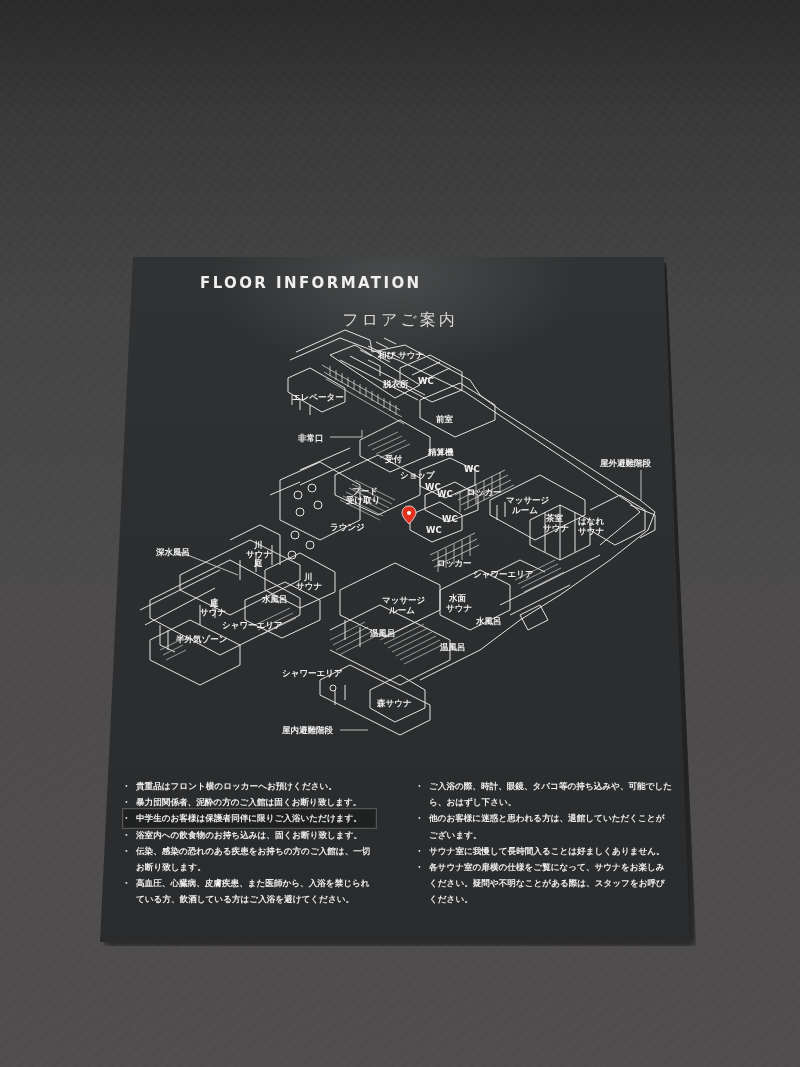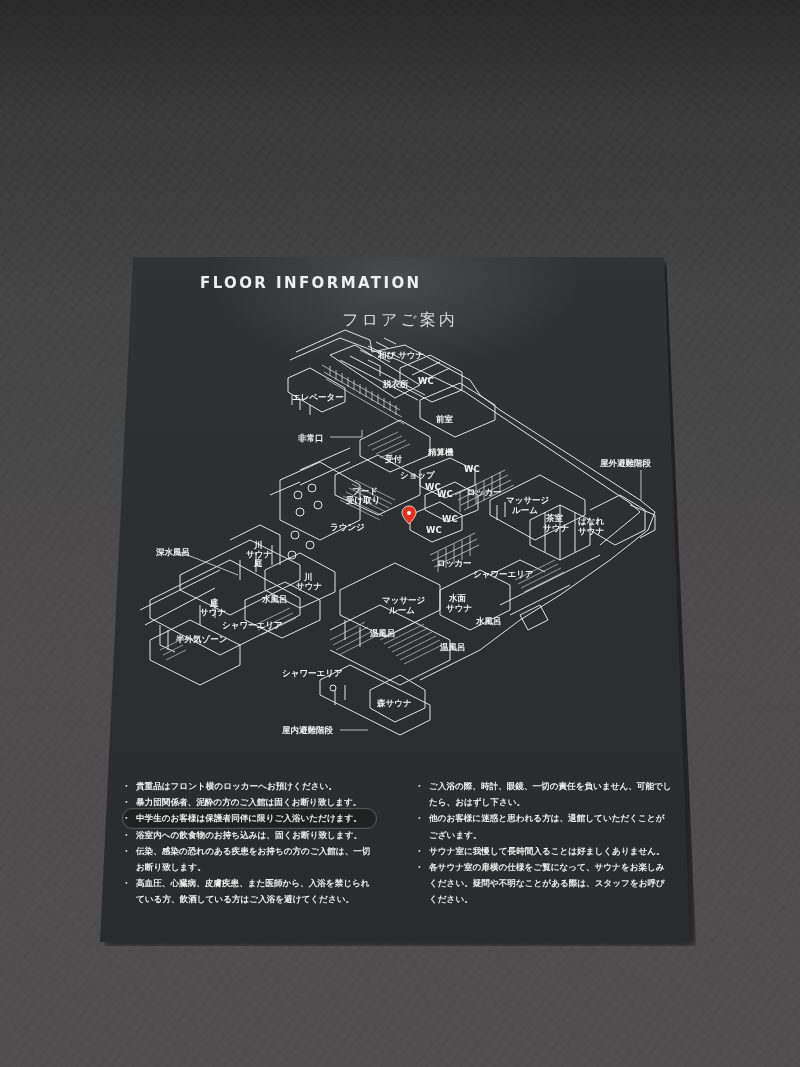--- a/index.html
+++ b/index.html
@@ -50,21 +50,21 @@
     }
     .rules {
       position: absolute; color: #eeeeee; font-size: 8.6px; line-height: 16.2px;
       font-weight: bold;
     }
     .rules ul { list-style: none; margin: 12px; padding: 0; }
     .rules li { position: relative; padding-left: 12px; }
     .rules li::before { content: "・"; position: absolute; left: -2px; top: 0; }
     .rules-left { left: 112px; top: 766px; width: 275px; }
     .rules-right { left: 405px; top: 766px; width: 280px; }
-    .hl { outline: 1px solid #555; outline-offset: 1px; background: rgba(0,0,0,.25); border-radius: 8px; }
+    .hl { outline: 1px solid #555; outline-offset: 1px; background: rgba(0,0,0,.25); }
   </style>
 </head>
 <body>
 
 <div class="wall"></div>
 <div class="wall-noise"></div>
 <div class="board-shadow"></div>
 <div class="board"></div>
 <div class="board-glare"></div>
 
@@ -249,18 +249,18 @@
     <li>暴力団関係者、泥酔の方のご入館は固くお断り致します。</li>
     <li class="hl">中学生のお客様は保護者同伴に限りご入浴いただけます。</li>
     <li>浴室内への飲食物のお持ち込みは、固くお断り致します。</li>
     <li>伝染、感染の恐れのある疾患をお持ちの方のご入館は、一切お断り致します。</li>
     <li>高血圧、心臓病、皮膚疾患、また医師から、入浴を禁じられている方、飲酒している方はご入浴を避けてください。</li>
   </ul>
 </div>
 
 <div class="rules rules-right">
   <ul>
-    <li>ご入浴の際、時計、眼鏡、一切の責任を負いません、可能でしたら、おはずし下さい。</li>
+    <li>ご入浴の際、時計、眼鏡、タバコ等の持ち込みや、可能でしたら、おはずし下さい。</li>
     <li>他のお客様に迷惑と思われる方は、退館していただくことがございます。</li>
     <li>サウナ室に我慢して長時間入ることは好ましくありません。</li>
     <li>各サウナ室の扉横の仕様をご覧になって、サウナをお楽しみください。疑問や不明なことがある際は、スタッフをお呼びください。</li>
   </ul>
 </div>
 
 </body></html>

